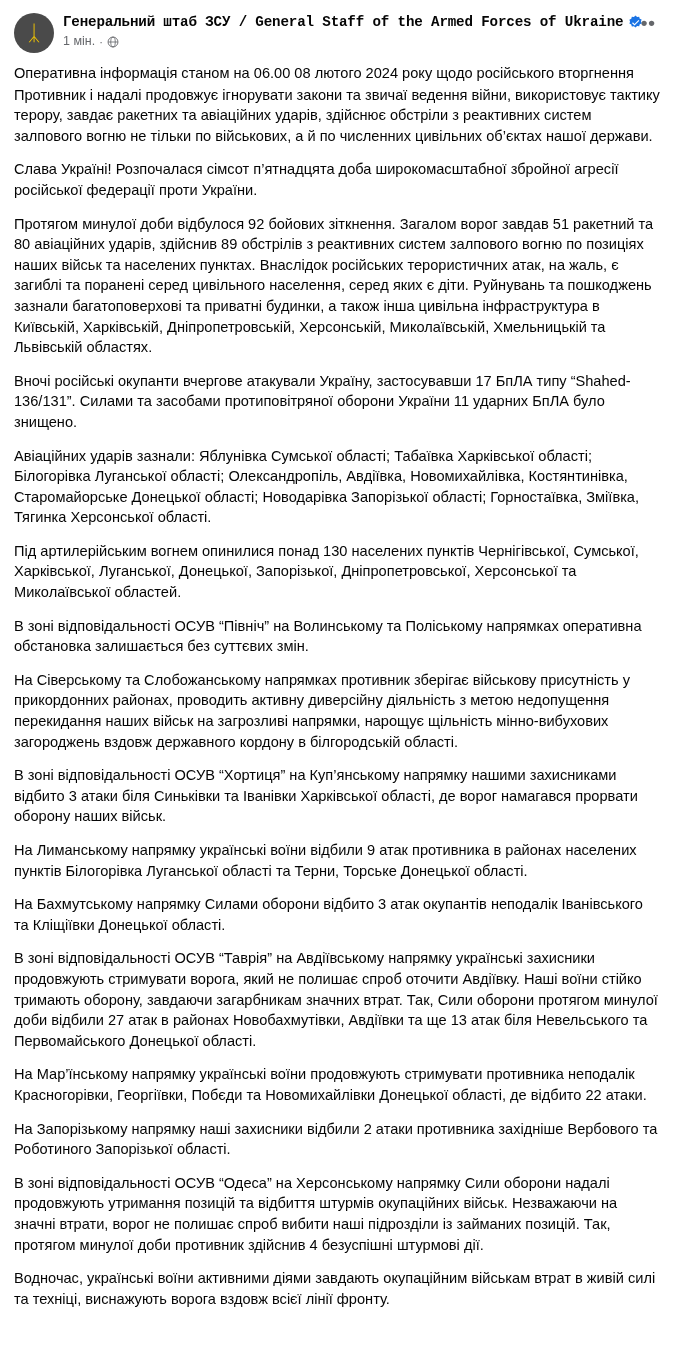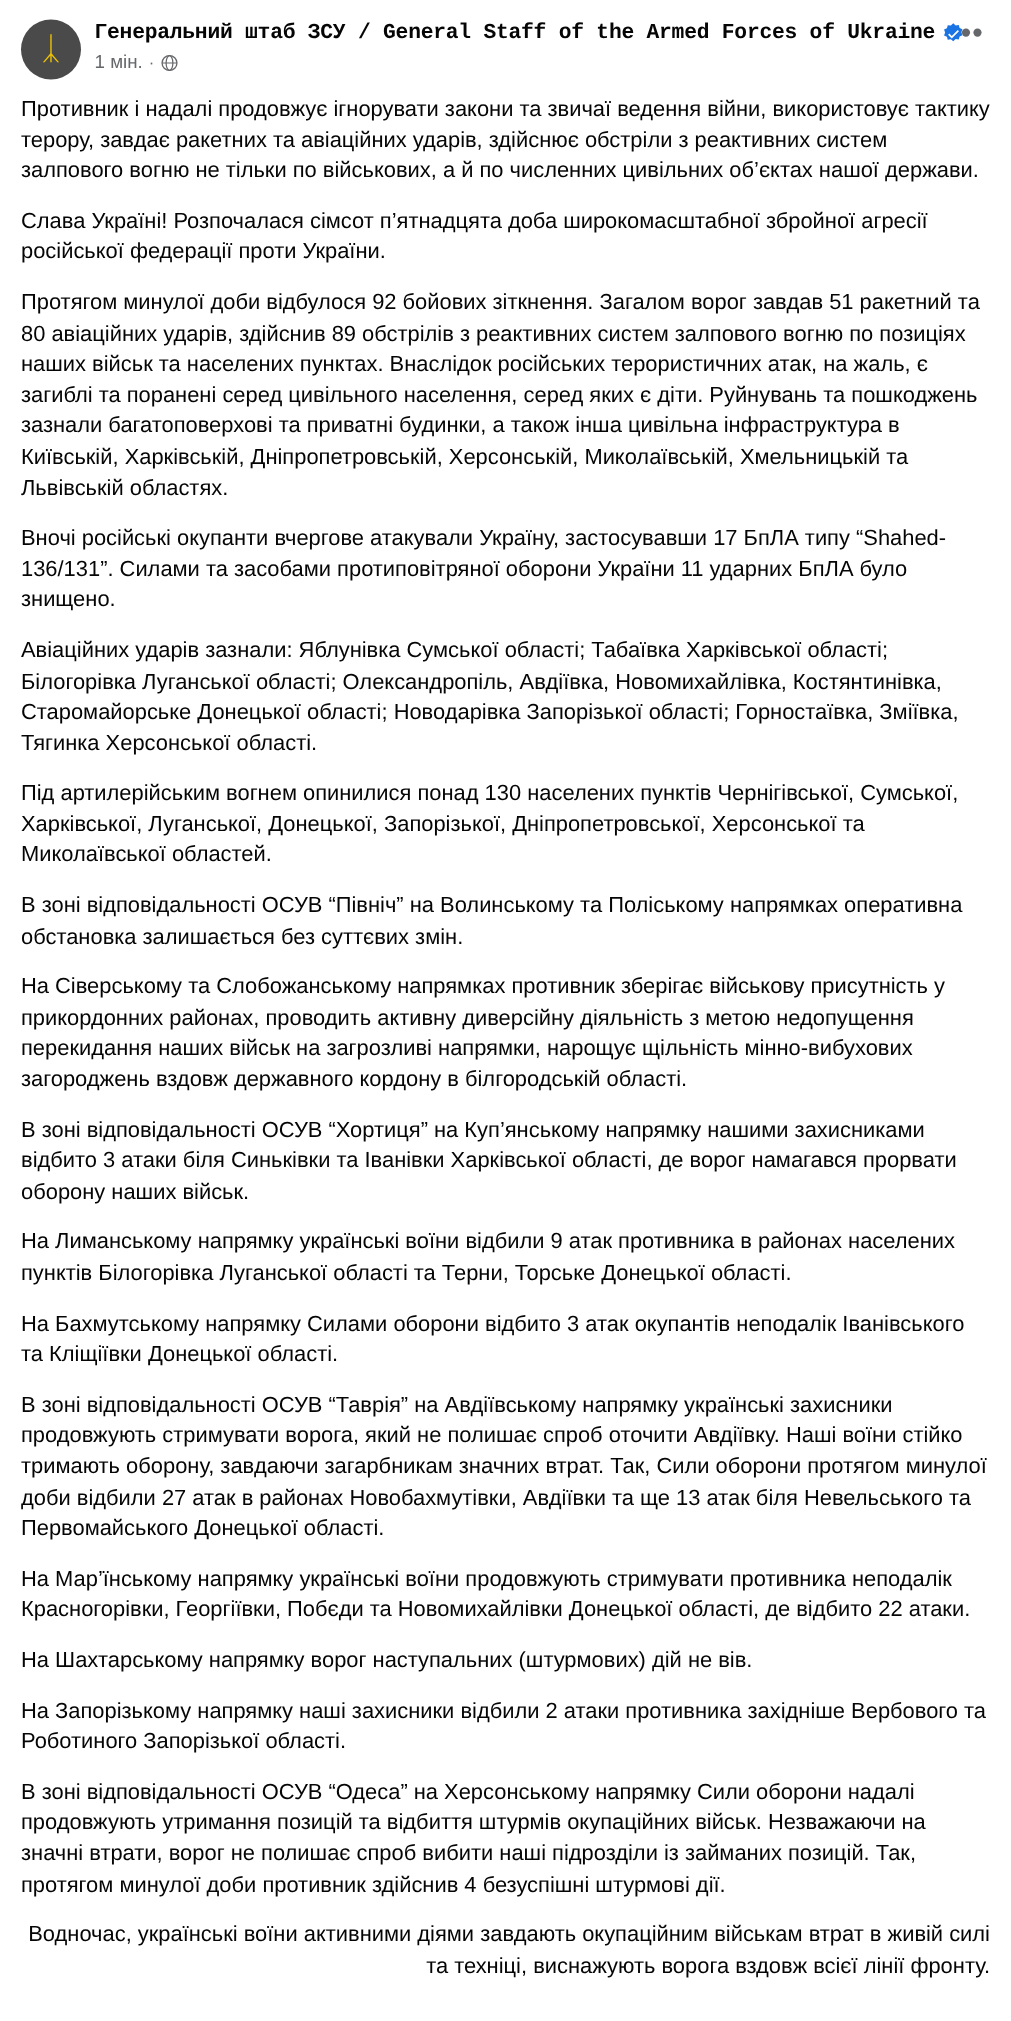--- a/index.html
+++ b/index.html
@@ -105,21 +105,20 @@
     padding: 6px 14px 14px 14px;
     font-size: 14.6px;
     line-height: 20.6px;
     color: #050505;
   }
   .post-body p {
     margin: 0 0 13px 0;
   }
   .post-body p:last-child {
     margin-bottom: 0;
-    text-align: right;
   }
   .p-tight {
     margin-bottom: 1px !important;
   }
 </style>
 </head>
 <body>
 
 <div class="post">
 
@@ -146,33 +145,33 @@
             <ellipse cx="8" cy="8" rx="3" ry="6.6" fill="none" stroke="#65676b" stroke-width="1.1"></ellipse>
             <line x1="1.5" y1="8" x2="14.5" y2="8" stroke="#65676b" stroke-width="1.1"></line>
           </svg>
         </span>
       </div>
     </div>
     <div class="menu-dots">•••</div>
   </div>
 
   <div class="post-body">
+    <p class="p-tight">Оперативна інформація станом на 06.00 08 лютого 2024 року щодо російського вторгнення</p>
     <p>Противник і надалі продовжує ігнорувати закони та звичаї ведення війни, використовує тактику терору, завдає ракетних та авіаційних ударів, здійснює обстріли з реактивних систем залпового вогню не тільки по військових, а й по численних цивільних об’єктах нашої держави.</p>
     <p>Слава Україні! Розпочалася сімсот п’ятнадцята доба широкомасштабної збройної агресії російської федерації проти України.</p>
     <p>Протягом минулої доби відбулося 92 бойових зіткнення. Загалом ворог завдав 51 ракетний та 80 авіаційних ударів, здійснив 89 обстрілів з реактивних систем залпового вогню по позиціях наших військ та населених пунктах. Внаслідок російських терористичних атак, на жаль, є загиблі та поранені серед цивільного населення, серед яких є діти. Руйнувань та пошкоджень зазнали багатоповерхові та приватні будинки, а також інша цивільна інфраструктура в Київській, Харківській, Дніпропетровській, Херсонській, Миколаївській, Хмельницькій та Львівській областях.</p>
     <p>Вночі російські окупанти вчергове атакували Україну, застосувавши 17 БпЛА типу “Shahed-136/131”. Силами та засобами протиповітряної оборони України 11 ударних БпЛА було знищено.</p>
     <p>Авіаційних ударів зазнали: Яблунівка Сумської області; Табаївка Харківської області; Білогорівка Луганської області; Олександропіль, Авдіївка, Новомихайлівка, Костянтинівка, Старомайорське Донецької області; Новодарівка Запорізької області; Горностаївка, Зміївка, Тягинка Херсонської області.</p>
     <p>Під артилерійським вогнем опинилися понад 130 населених пунктів Чернігівської, Сумської, Харківської, Луганської, Донецької, Запорізької, Дніпропетровської, Херсонської та Миколаївської областей.</p>
     <p>В зоні відповідальності ОСУВ “Північ” на Волинському та Поліському напрямках оперативна обстановка залишається без суттєвих змін.</p>
     <p>На Сіверському та Слобожанському напрямках противник зберігає військову присутність у прикордонних районах, проводить активну диверсійну діяльність з метою недопущення перекидання наших військ на загрозливі напрямки, нарощує щільність мінно-вибухових загороджень вздовж державного кордону в білгородській області.</p>
     <p>В зоні відповідальності ОСУВ “Хортиця” на Куп’янському напрямку нашими захисниками відбито 3 атаки біля Синьківки та Іванівки Харківської області, де ворог намагався прорвати оборону наших військ.</p>
     <p>На Лиманському напрямку українські воїни відбили 9 атак противника в районах населених пунктів Білогорівка Луганської області та Терни, Торське Донецької області.</p>
     <p>На Бахмутському напрямку Силами оборони відбито 3 атак окупантів неподалік Іванівського та Кліщіївки Донецької області.</p>
     <p>В зоні відповідальності ОСУВ “Таврія” на Авдіївському напрямку українські захисники продовжують стримувати ворога, який не полишає спроб оточити Авдіївку. Наші воїни стійко тримають оборону, завдаючи загарбникам значних втрат. Так, Сили оборони протягом минулої доби відбили 27 атак в районах Новобахмутівки, Авдіївки та ще 13 атак біля Невельського та Первомайського Донецької області.</p>
     <p>На Мар’їнському напрямку українські воїни продовжують стримувати противника неподалік Красногорівки, Георгіївки, Побєди та Новомихайлівки Донецької області, де відбито 22 атаки.</p>
-    <p>На Шахтарському напрямку ворог наступальних (штурмових) дій не вів.</p>
     <p>На Запорізькому напрямку наші захисники відбили 2 атаки противника західніше Вербового та Роботиного Запорізької області.</p>
     <p>В зоні відповідальності ОСУВ “Одеса” на Херсонському напрямку Сили оборони надалі продовжують утримання позицій та відбиття штурмів окупаційних військ. Незважаючи на значні втрати, ворог не полишає спроб вибити наші підрозділи із займаних позицій. Так, протягом минулої доби противник здійснив 4 безуспішні штурмові дії.</p>
     <p>Водночас, українські воїни активними діями завдають окупаційним військам втрат в живій силі та техніці, виснажують ворога вздовж всієї лінії фронту.</p>
 
   </div>
 
 </div>
 
 </body></html>

